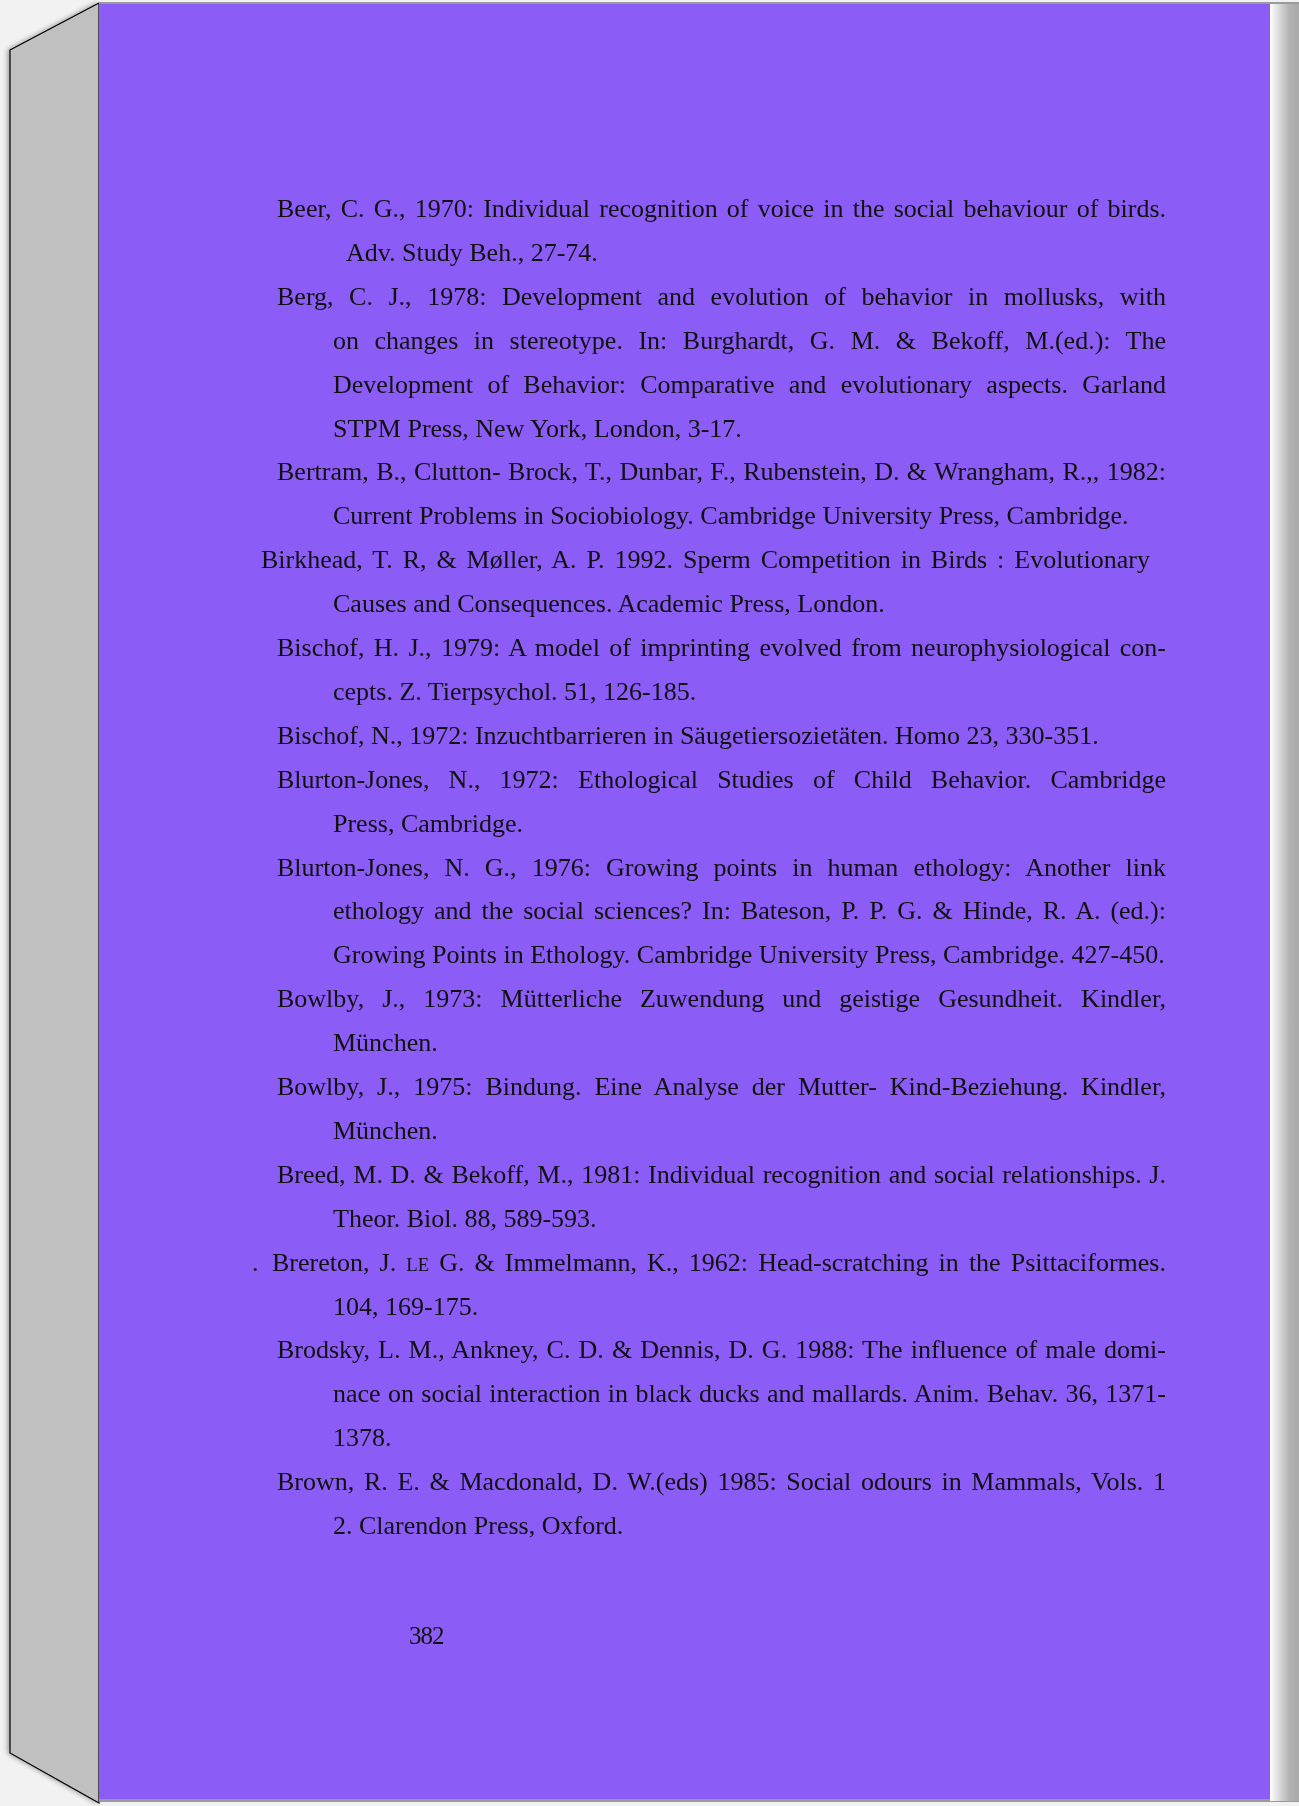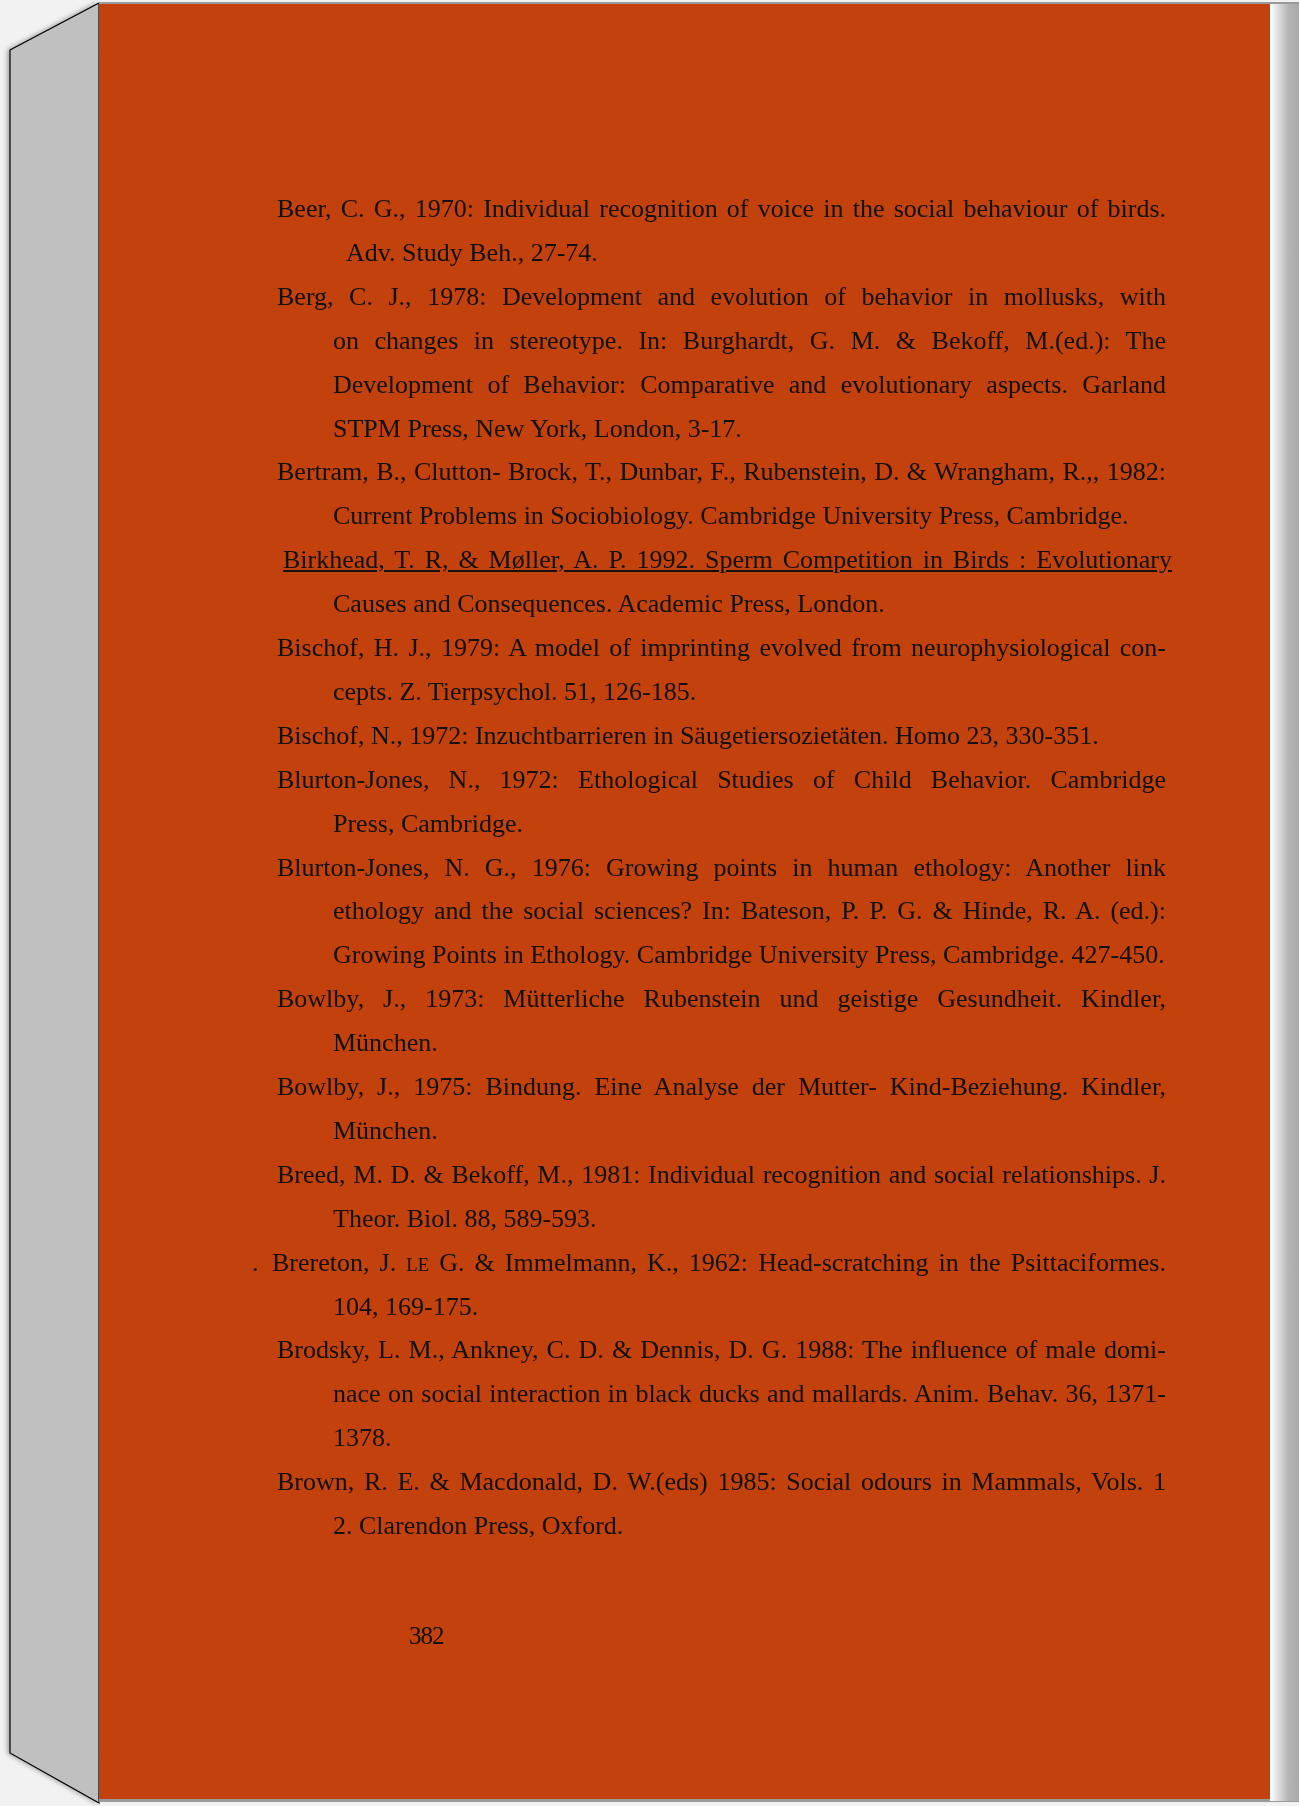--- a/index.html
+++ b/index.html
@@ -6,21 +6,21 @@
   body {
     width: 1299px; height: 1806px; position: relative; overflow: hidden;
     background: #f2f2f2;
     font-family: "Liberation Serif", "DejaVu Serif", serif;
     color: #111;
   }
   #stage { position: absolute; left: 0; top: 0; width: 1299px; height: 1806px; }
   #spine-svg { position: absolute; left: 0; top: 0; width: 1299px; height: 1806px; }
   .page {
     position: absolute; left: 99px; top: 2px; width: 1200px; height: 1800px;
-    background: #c2410c;
+    background: #8b5cf6;
     border-top: 2px solid #9a9a9a;
     border-bottom: 3px solid #9a9a9a;
     box-sizing: border-box;
   }
   .right-shadow {
     position: absolute; left: 1270px; top: 4px; width: 29px; height: 1797px;
     background: linear-gradient(to right, #ffffff 0%, #d6d6d6 35%, #b4b4b4 65%, #a9a9a9 100%);
   }
   .refs { position: absolute; left: 0; top: 0; }
   .line {
@@ -74,41 +74,41 @@
           <div class="line just" style="left: 178px; top: 277.8px; width: 889px;">Berg, C. J., 1978: Development and evolution of behavior in mollusks, with emphasis.</div>
           <div class="line just" style="left: 234px; top: 321.7px; width: 833px;">on changes in stereotype. In: Burghardt, G. M. &amp; Bekoff, M.(ed.): The</div>
           <div class="line just" style="left: 234px; top: 365.6px; width: 833px;">Development of Behavior: Comparative and evolutionary aspects. Garland</div>
           <div class="line" style="left: 234px; top: 409.5px;">STPM Press, New York, London, 3-17.</div>
         </div>
         <div>
           <div class="line just" style="left: 178px; top: 453.4px; width: 889px;">Bertram, B., Clutton- Brock, T., Dunbar, F., Rubenstein, D. &amp; Wrangham, R.,, 1982:</div>
           <div class="line" style="left: 234px; top: 497.3px;">Current Problems in Sociobiology. Cambridge University Press, Cambridge.</div>
         </div>
         <div>
-          <div class="line just" style="left: 184px; top: 541.2px; width: 889px; text-decoration: underline;">Birkhead, T. R, &amp; Møller, A. P. 1992. Sperm Competition in Birds : Evolutionary</div>
+          <div class="line just" style="left: 162px; top: 541.2px; width: 889px;">Birkhead, T. R, &amp; Møller, A. P. 1992. Sperm Competition in Birds : Evolutionary</div>
           <div class="line" style="left: 234px; top: 585.1px;">Causes and Consequences. Academic Press, London.</div>
         </div>
         <div>
           <div class="line just" style="left: 178px; top: 629px; width: 889px;">Bischof, H. J., 1979: A model of imprinting evolved from neurophysiological con-</div>
           <div class="line" style="left: 234px; top: 672.9px;">cepts. Z. Tierpsychol. 51, 126-185.</div>
         </div>
         <div>
           <div class="line" style="left: 178px; top: 716.8px;">Bischof, N., 1972: Inzuchtbarrieren in Säugetiersozietäten. Homo 23, 330-351.</div>
         </div>
         <div>
           <div class="line just" style="left: 178px; top: 760.7px; width: 889px;">Blurton-Jones, N., 1972: Ethological Studies of Child Behavior. Cambridge University</div>
           <div class="line" style="left: 234px; top: 804.6px;">Press, Cambridge.</div>
         </div>
         <div>
           <div class="line just" style="left: 178px; top: 848.5px; width: 889px;">Blurton-Jones, N. G., 1976: Growing points in human ethology: Another link between</div>
           <div class="line just" style="left: 234px; top: 892.4px; width: 833px;">ethology and the social sciences? In: Bateson, P. P. G. &amp; Hinde, R. A. (ed.):</div>
           <div class="line" style="left: 234px; top: 936.3px;">Growing Points in Ethology. Cambridge University Press, Cambridge. 427-450.</div>
         </div>
         <div>
-          <div class="line just" style="left: 178px; top: 980.2px; width: 889px;">Bowlby, J., 1973: Mütterliche Rubenstein und geistige Gesundheit. Kindler,</div>
+          <div class="line just" style="left: 178px; top: 980.2px; width: 889px;">Bowlby, J., 1973: Mütterliche Zuwendung und geistige Gesundheit. Kindler,</div>
           <div class="line" style="left: 234px; top: 1024.1px;">München.</div>
         </div>
         <div>
           <div class="line just" style="left: 178px; top: 1068px; width: 889px;">Bowlby, J., 1975: Bindung. Eine Analyse der Mutter- Kind-Beziehung. Kindler,</div>
           <div class="line" style="left: 234px; top: 1111.9px;">München.</div>
         </div>
         <div>
           <div class="line just" style="left: 178px; top: 1155.8px; width: 889px;">Breed, M. D. &amp; Bekoff, M., 1981: Individual recognition and social relationships. J.</div>
           <div class="line" style="left: 234px; top: 1199.7px;">Theor. Biol. 88, 589-593.</div>
         </div>

